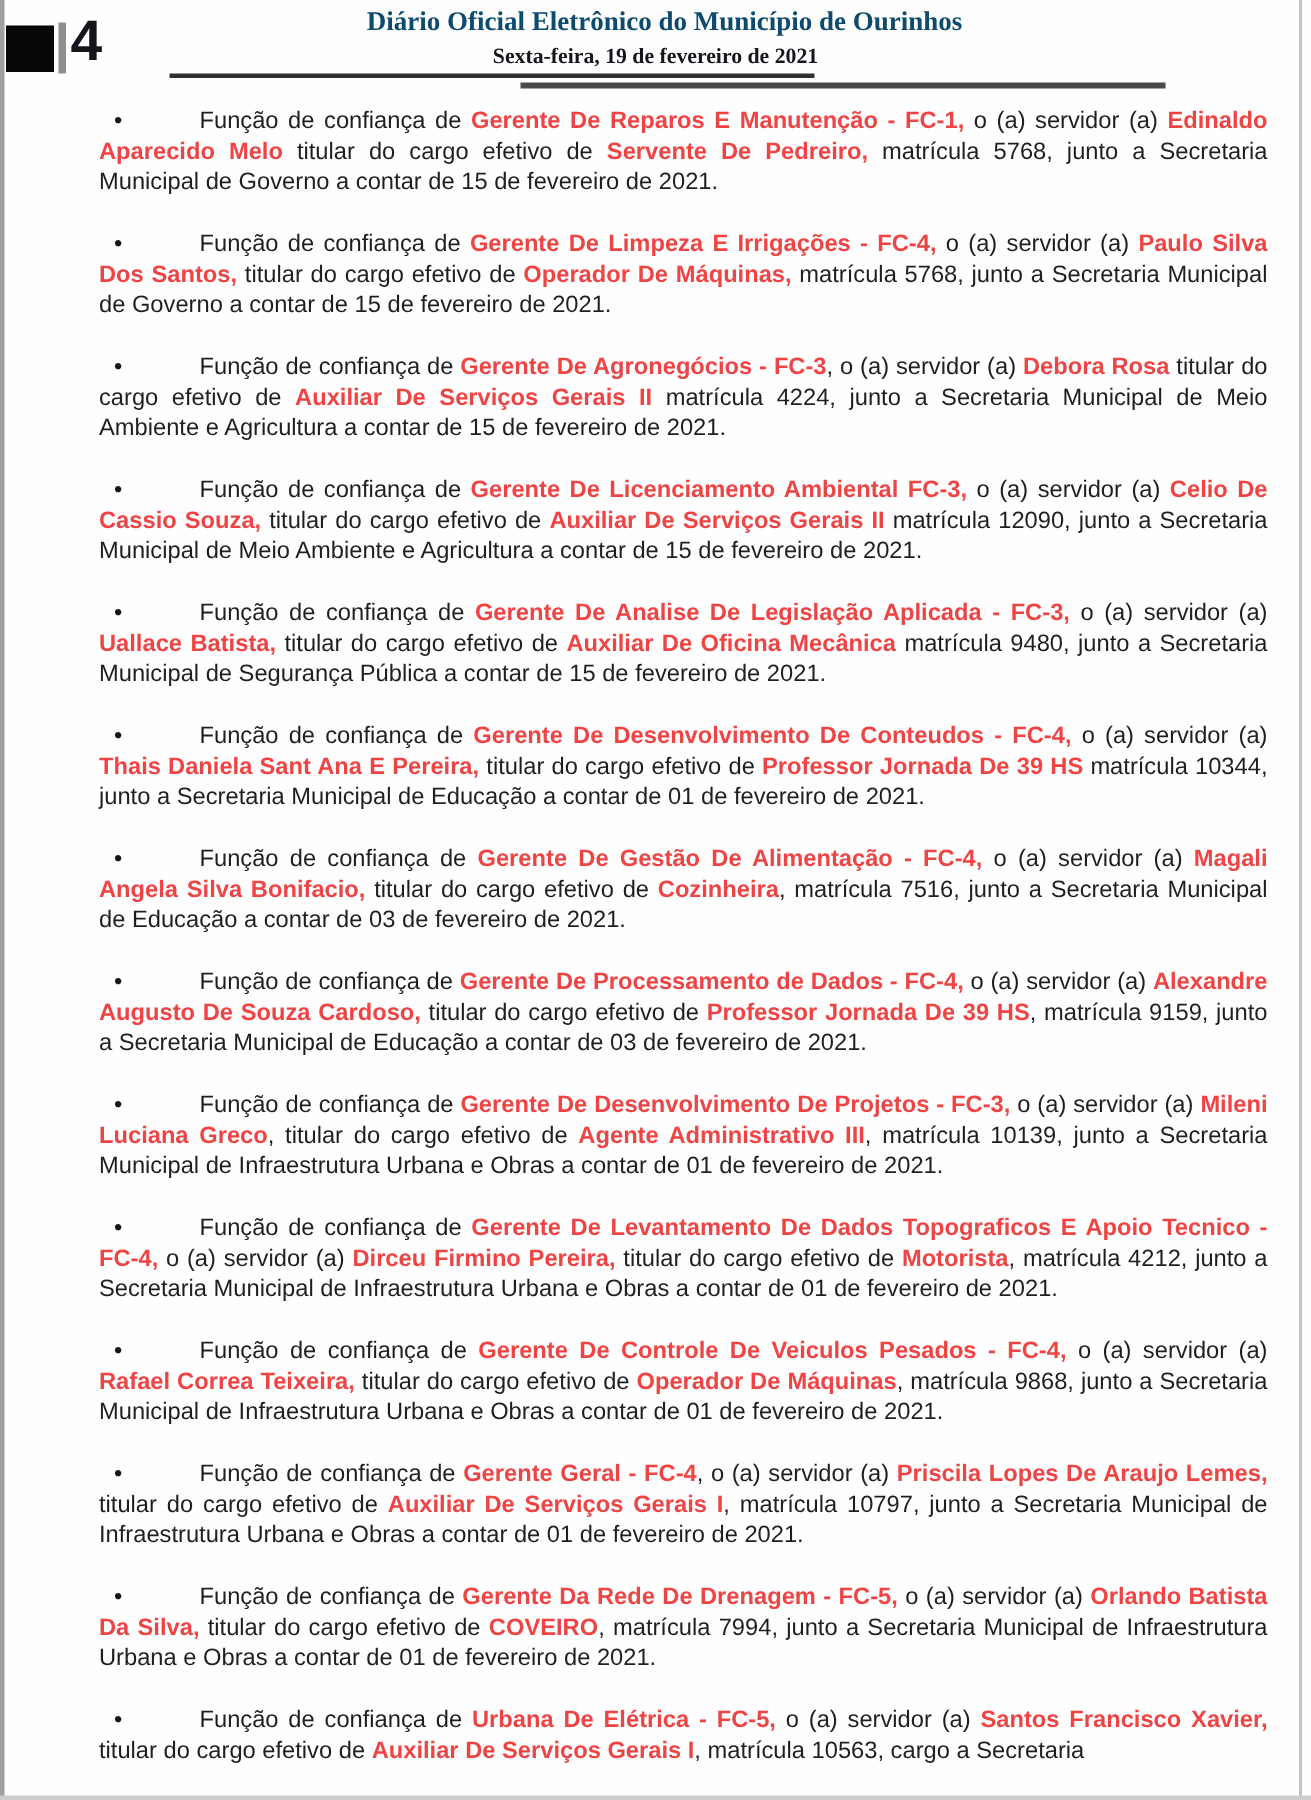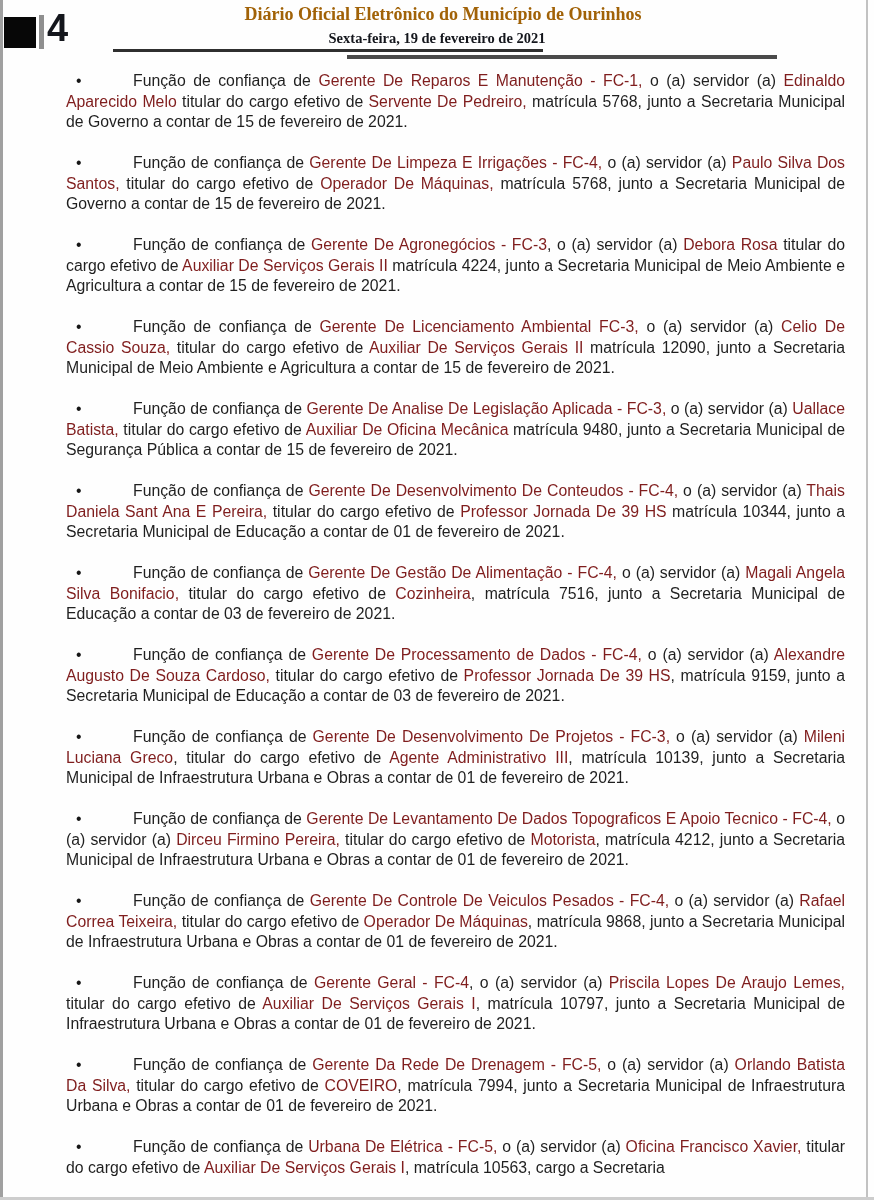--- a/index.html
+++ b/index.html
@@ -21,21 +21,21 @@
   .bar  { position: absolute; left: 39px; top: 15px; width: 5px;  height: 34px; background: #8f8f8f; }
   .num  {
     position: absolute; left: 47px; top: 9px;
     font-family: "Liberation Sans", sans-serif;
     font-weight: 700; font-size: 38px; color: #14161c; line-height: 1;
   }
   .title {
     position: absolute; left: 0; right: 0; top: 4px;
     text-align: center;
     font-family: "Liberation Serif", serif;
-    font-weight: 700; font-size: 18px; color: #a16207; margin-left: 12px;
+    font-weight: 700; font-size: 18px; color: #0c4a6e; margin-left: 12px;
   }
   .date {
     position: absolute; left: 0; right: 0; top: 30px;
     text-align: center;
     font-family: "Liberation Serif", serif;
     font-weight: 700; font-size: 14.5px; color: #14161c;
   }
   .rule-a { position: absolute; left: 113px; top: 49px; width: 430px; height: 3px; background: #2f2f2f; }
   .rule-b { position: absolute; left: 347px; top: 55px; width: 430px; height: 4px; background: #4a4a4a; }
 
@@ -47,21 +47,21 @@
     line-height: 20.5px;
     color: #1f1f1f;
     text-align: justify;
     text-indent: 67px;
     position: relative;
   }
   .entry .bullet {
     position: absolute; left: 10px; top: 0;
     text-indent: 0; font-size: 15.8px; color: #161616;
   }
-  .entry .b { font-weight: 400; color: #7f1d1d; }
+  .entry .b { font-weight: 700; color: #ef4444; }
 </style>
 </head>
 <body>
 
 <div class="page">
   <div class="edge-left"></div>
   <div class="edge-right"></div>
   <div class="edge-bottom"></div>
 
   <header>
@@ -81,15 +81,15 @@
       <p class="entry"><span class="bullet">•</span><span>Função de confiança de </span><span class="b">Gerente De Licenciamento Ambiental FC-3,</span><span> o (a) servidor (a) </span><span class="b">Celio De Cassio Souza,</span><span> titular do cargo efetivo de </span><span class="b">Auxiliar De Serviços Gerais II</span><span> matrícula 12090, junto a Secretaria Municipal de Meio Ambiente e Agricultura  a contar de 15 de fevereiro de 2021.</span></p>
       <p class="entry"><span class="bullet">•</span><span>Função de confiança de </span><span class="b">Gerente De Analise De Legislação Aplicada - FC-3,</span><span> o (a) servidor (a) </span><span class="b">Uallace Batista,</span><span> titular do cargo efetivo de </span><span class="b">Auxiliar De Oficina Mecânica</span><span> matrícula 9480, junto a Secretaria Municipal de Segurança Pública  a contar de 15 de fevereiro de 2021.</span></p>
       <p class="entry"><span class="bullet">•</span><span>Função de confiança de </span><span class="b">Gerente De Desenvolvimento De Conteudos - FC-4,</span><span> o (a) servidor (a) </span><span class="b">Thais Daniela Sant Ana E Pereira,</span><span> titular do cargo efetivo de </span><span class="b">Professor Jornada De 39 HS</span><span> matrícula 10344, junto a Secretaria Municipal de Educação  a contar de 01 de fevereiro de 2021.</span></p>
       <p class="entry"><span class="bullet">•</span><span>Função de confiança de </span><span class="b">Gerente De Gestão De Alimentação - FC-4,</span><span> o (a) servidor (a) </span><span class="b">Magali Angela Silva Bonifacio,</span><span> titular do cargo efetivo de </span><span class="b">Cozinheira</span><span>, matrícula 7516, junto a Secretaria Municipal de Educação  a contar de 03 de fevereiro de 2021.</span></p>
       <p class="entry"><span class="bullet">•</span><span>Função de confiança de </span><span class="b">Gerente De Processamento de Dados - FC-4,</span><span> o (a) servidor (a) </span><span class="b">Alexandre Augusto De Souza Cardoso,</span><span> titular do cargo efetivo de </span><span class="b">Professor Jornada De 39 HS</span><span>, matrícula 9159, junto a Secretaria Municipal de Educação  a contar de 03 de fevereiro de 2021.</span></p>
       <p class="entry"><span class="bullet">•</span><span>Função de confiança de </span><span class="b">Gerente De Desenvolvimento De Projetos - FC-3,</span><span> o (a) servidor (a) </span><span class="b">Mileni Luciana Greco</span><span>, titular do cargo efetivo de </span><span class="b">Agente Administrativo III</span><span>, matrícula 10139, junto a Secretaria Municipal de Infraestrutura Urbana e Obras  a contar de 01 de fevereiro de 2021.</span></p>
       <p class="entry"><span class="bullet">•</span><span>Função de confiança de </span><span class="b">Gerente De Levantamento De Dados Topograficos E Apoio Tecnico - FC-4,</span><span> o (a) servidor (a) </span><span class="b">Dirceu Firmino Pereira,</span><span> titular do cargo efetivo de </span><span class="b">Motorista</span><span>, matrícula 4212, junto a Secretaria Municipal de Infraestrutura Urbana e Obras  a contar de 01 de fevereiro de 2021.</span></p>
       <p class="entry"><span class="bullet">•</span><span>Função de confiança de </span><span class="b">Gerente De Controle De Veiculos Pesados - FC-4,</span><span> o (a) servidor (a) </span><span class="b">Rafael Correa Teixeira,</span><span> titular do cargo efetivo de </span><span class="b">Operador De Máquinas</span><span>, matrícula 9868, junto a Secretaria Municipal de Infraestrutura Urbana e Obras  a contar de 01 de fevereiro de 2021.</span></p>
       <p class="entry"><span class="bullet">•</span><span>Função de confiança de </span><span class="b">Gerente Geral - FC-4</span><span>, o (a) servidor (a) </span><span class="b">Priscila Lopes De Araujo Lemes,</span><span> titular do cargo efetivo de </span><span class="b">Auxiliar De Serviços Gerais I</span><span>, matrícula 10797, junto a Secretaria Municipal de Infraestrutura Urbana e Obras  a contar de 01 de fevereiro de 2021.</span></p>
       <p class="entry"><span class="bullet">•</span><span>Função de confiança de </span><span class="b">Gerente Da Rede De Drenagem - FC-5,</span><span> o (a) servidor (a) </span><span class="b">Orlando Batista Da Silva,</span><span> titular do cargo efetivo de </span><span class="b">COVEIRO</span><span>, matrícula 7994, junto a Secretaria Municipal de Infraestrutura Urbana e Obras  a contar de 01 de fevereiro de 2021.</span></p>
-      <p class="entry"><span class="bullet">•</span><span>Função de confiança de </span><span class="b">Urbana  De Elétrica - FC-5,</span><span> o (a) servidor (a) </span><span class="b">Oficina Francisco Xavier,</span><span> titular do cargo efetivo de </span><span class="b">Auxiliar De Serviços Gerais I</span><span>, matrícula 10563, cargo a Secretaria</span></p>
+      <p class="entry"><span class="bullet">•</span><span>Função de confiança de </span><span class="b">Urbana  De Elétrica - FC-5,</span><span> o (a) servidor (a) </span><span class="b">Santos Francisco Xavier,</span><span> titular do cargo efetivo de </span><span class="b">Auxiliar De Serviços Gerais I</span><span>, matrícula 10563, cargo a Secretaria</span></p>
     </main>
 </div>
 
 </body></html>

